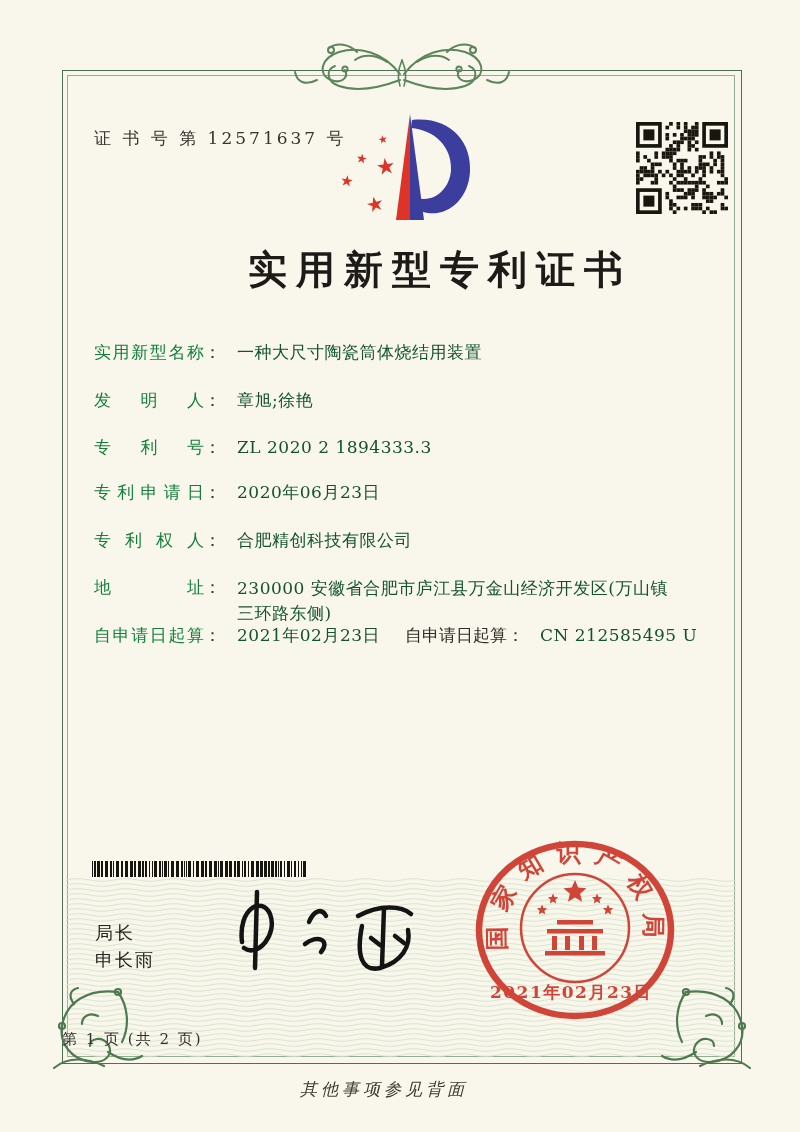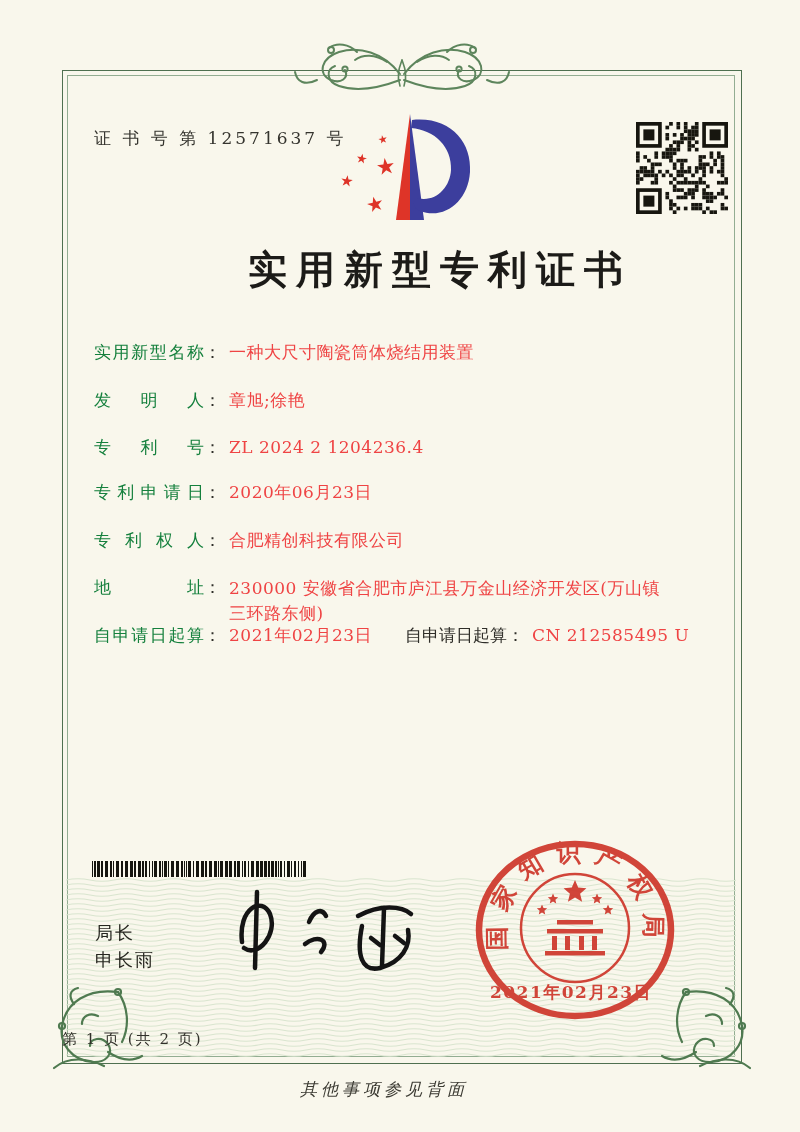--- a/index.html
+++ b/index.html
@@ -25,21 +25,21 @@
   .s3{left:42px;top:44px;font-size:22px;transform:rotate(-8deg);}
   .s4{left:6px;top:62px;font-size:15px;transform:rotate(8deg);}
   .s5{left:32px;top:82px;font-size:20px;transform:rotate(-14deg);}
   .qr{position:absolute;left:636px;top:122px;z-index:3;}
   .title{position:absolute;left:62px;top:243px;width:756px;text-align:center;
         font-size:39px;font-weight:bold;letter-spacing:9px;color:#1c1b18;z-index:3;}
   
   .frow{position:absolute;left:94px;width:630px;font-size:17px;z-index:3;white-space:nowrap;}
   .flabel{display:inline-block;width:110px;text-align:justify;text-align-last:justify;color:#15803d;}
   .colon{display:inline-block;margin-right:8px;color:#2f2e29;}
-  .fvalue{color:#ef4444;letter-spacing:0.5px;}
+  .fvalue{color:#14532d;letter-spacing:0.5px;margin-left:8px;}
   .addr .fvalue{display:inline-block;width:440px;white-space:normal;vertical-align:top;line-height:25px;}
   .grant2{position:absolute;left:311px;top:0;}
   .r1{top:341px;}.r2{top:389px;}.r3{top:436px;}.r4{top:481px;}
   .r5{top:529px;}.r6{top:576px;}.r7{top:624px;}
   
   .paras{position:absolute;left:94px;top:664px;width:618px;z-index:3;}
   .paras p{margin:0;font-size:16.5px;line-height:29px;text-indent:33px;
         font-style:italic;color:#3a3932;letter-spacing:0.3px;}
   .barcode{position:absolute;left:92px;top:861px;z-index:3;}
   .signer-title{position:absolute;left:95px;top:913px;font-size:18px;z-index:3;
@@ -358,21 +358,21 @@
 
   <div class="title">实用新型专利证书</div>
 
   <div class="frow r1">
     <span class="flabel">实用新型名称</span><span class="colon">：</span><span class="fvalue">一种大尺寸陶瓷筒体烧结用装置</span>
   </div>
   <div class="frow r2">
     <span class="flabel">发明人</span><span class="colon">：</span><span class="fvalue">章旭;徐艳</span>
   </div>
   <div class="frow r3">
-    <span class="flabel">专利号</span><span class="colon">：</span><span class="fvalue">ZL 2024 2 1204236.4</span>
+    <span class="flabel">专利号</span><span class="colon">：</span><span class="fvalue">ZL 2020 2 1894333.3</span>
   </div>
   <div class="frow r4">
     <span class="flabel">专利申请日</span><span class="colon">：</span><span class="fvalue">2020年06月23日</span>
   </div>
   <div class="frow r5">
     <span class="flabel">专利权人</span><span class="colon">：</span><span class="fvalue">合肥精创科技有限公司</span>
   </div>
   <div class="frow r6 addr">
     <span class="flabel">地址</span><span class="colon">：</span><span class="fvalue">230000 安徽省合肥市庐江县万金山经济开发区(万山镇三环路东侧)</span>
   </div>

